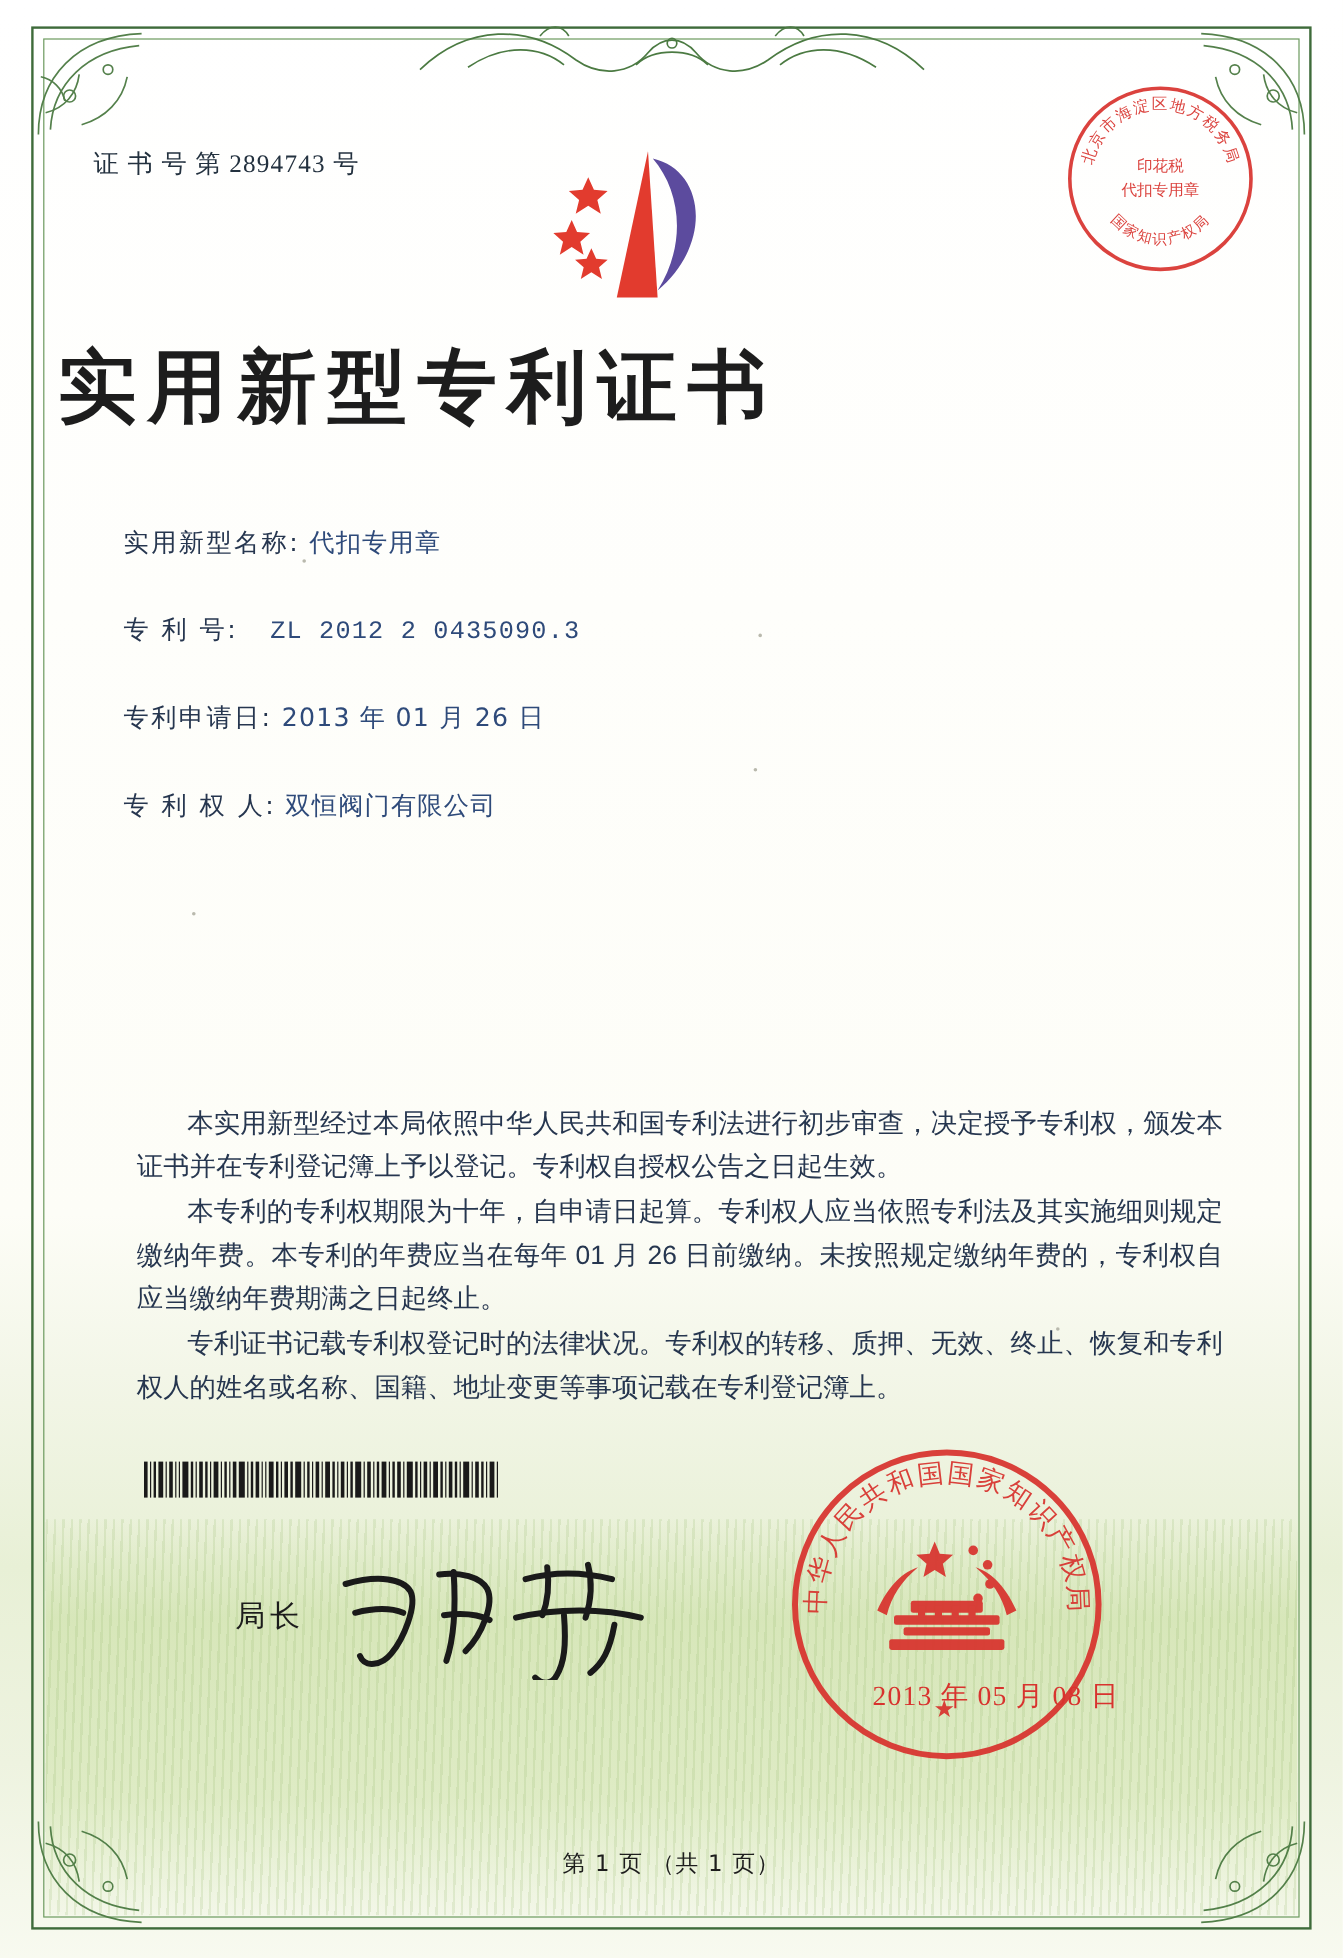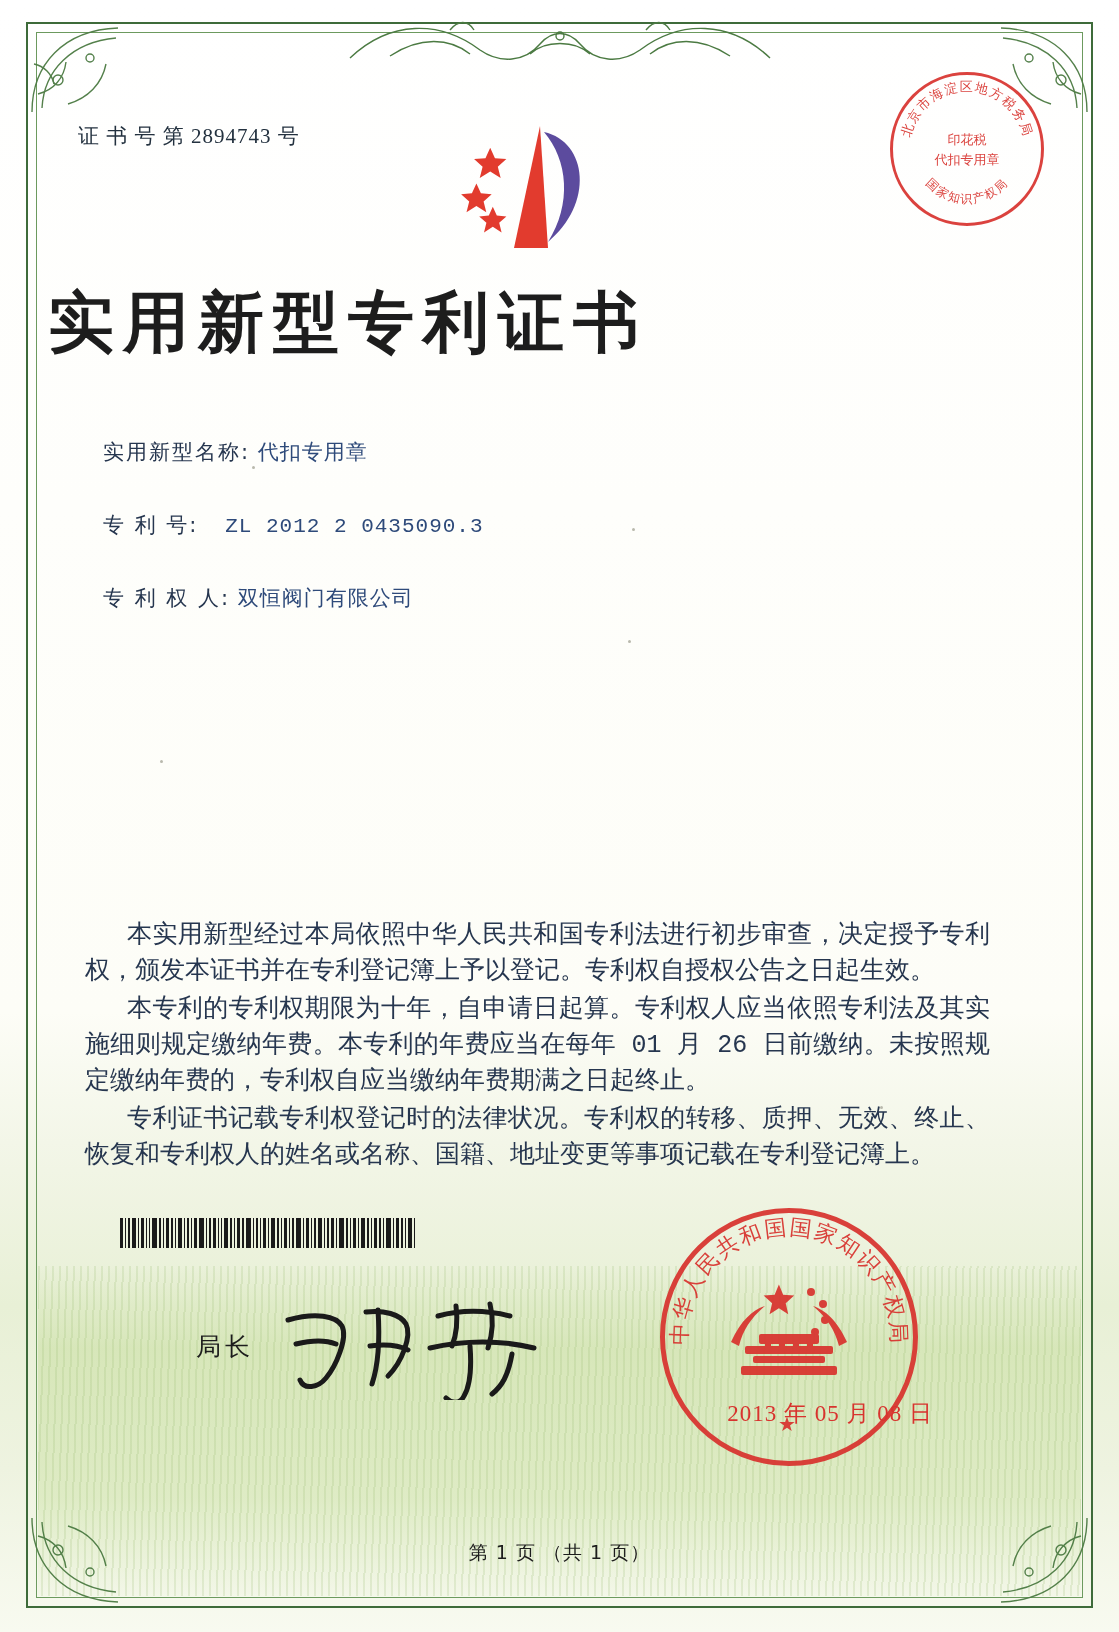--- a/index.html
+++ b/index.html
@@ -84,23 +84,23 @@
   .fields{position:absolute;left:103px;top:438px;width:900px;}
   .field{
     font-size:21px;color:#2b3f62;margin-bottom:45px;letter-spacing:1px;
     font-family:"DejaVu Sans","Liberation Sans",sans-serif;
   }
   .field .lbl{color:#26364f;letter-spacing:2px;}
   .field .val{color:#2e4a7a;}
   .field .mono{font-family:"Liberation Mono","DejaVu Sans Mono",monospace;letter-spacing:1px;margin-left:19px;}
 
   .body-text{
-    position:absolute;left:85px;top:918px;width:905px;
-    font-size:25px;line-height:36px;color:#26364f;text-align:justify;
-    font-family:Liberation Mono, monospace;
+    position:absolute;left:114px;top:918px;width:905px;
+    font-size:22px;line-height:36px;color:#26364f;text-align:justify;
+    font-family:Liberation Sans, sans-serif;
   }
   .body-text p{margin:0 0 2px 0;text-indent:42px;}
 
   
   .barcode{position:absolute;left:120px;top:1218px;width:300px;height:30px;display:flex;align-items:stretch;}
   .barcode i{display:block;background:#1a1a1a;margin-right:2px;}
 
   .seal-title{
     position:absolute;left:196px;top:1330px;font-size:25px;letter-spacing:4px;color:#1c1c1c;
     font-family:"DejaVu Sans","Liberation Sans",sans-serif;
@@ -240,20 +240,24 @@
   <h1 class="title">实用新型专利证书</h1>
 
   <div class="fields">
     <div class="field">
       <span class="lbl">实用新型名称:</span>
       <span class="val">代扣专用章</span>
     </div>
     <div class="field">
       <span class="lbl">专  利  号:</span>
       <span class="val mono">ZL 2012 2 0435090.3</span>
+    </div>
+    <div class="field">
+      <span class="lbl">专利申请日:</span>
+      <span class="val">2013 年 01 月 26 日</span>
     </div>
     <div class="field">
       <span class="lbl">专 利 权 人:</span>
       <span class="val">双恒阀门有限公司</span>
     </div>
   </div>
 
   <div class="body-text">
     <p>本实用新型经过本局依照中华人民共和国专利法进行初步审查，决定授予专利权，颁发本证书并在专利登记簿上予以登记。专利权自授权公告之日起生效。</p>
     <p>本专利的专利权期限为十年，自申请日起算。专利权人应当依照专利法及其实施细则规定缴纳年费。本专利的年费应当在每年 01 月 26 日前缴纳。未按照规定缴纳年费的，专利权自应当缴纳年费期满之日起终止。</p>

